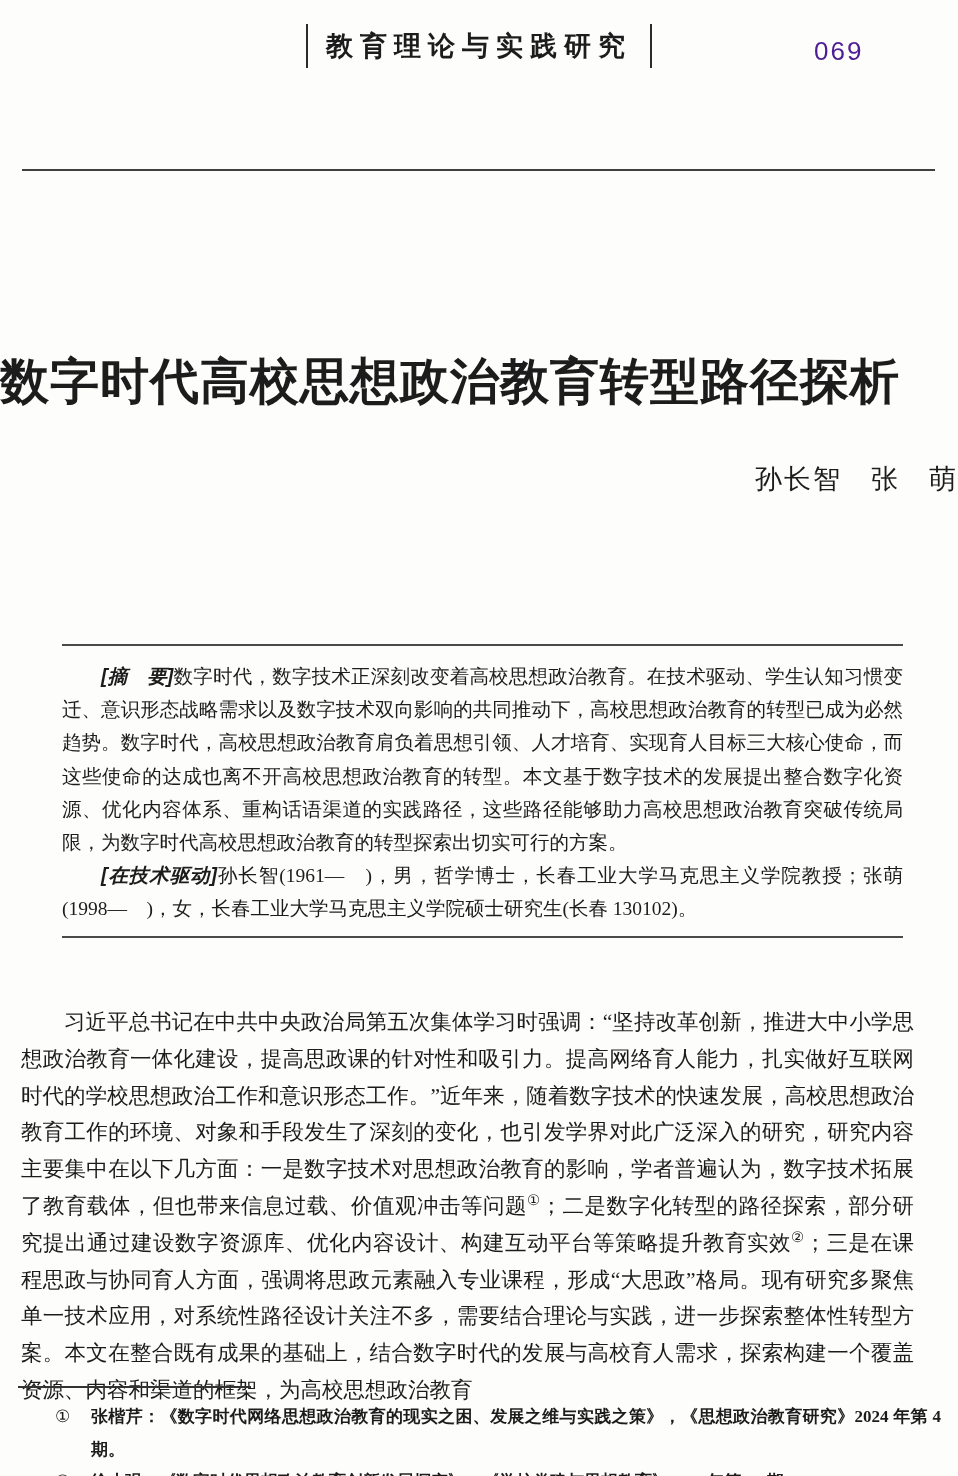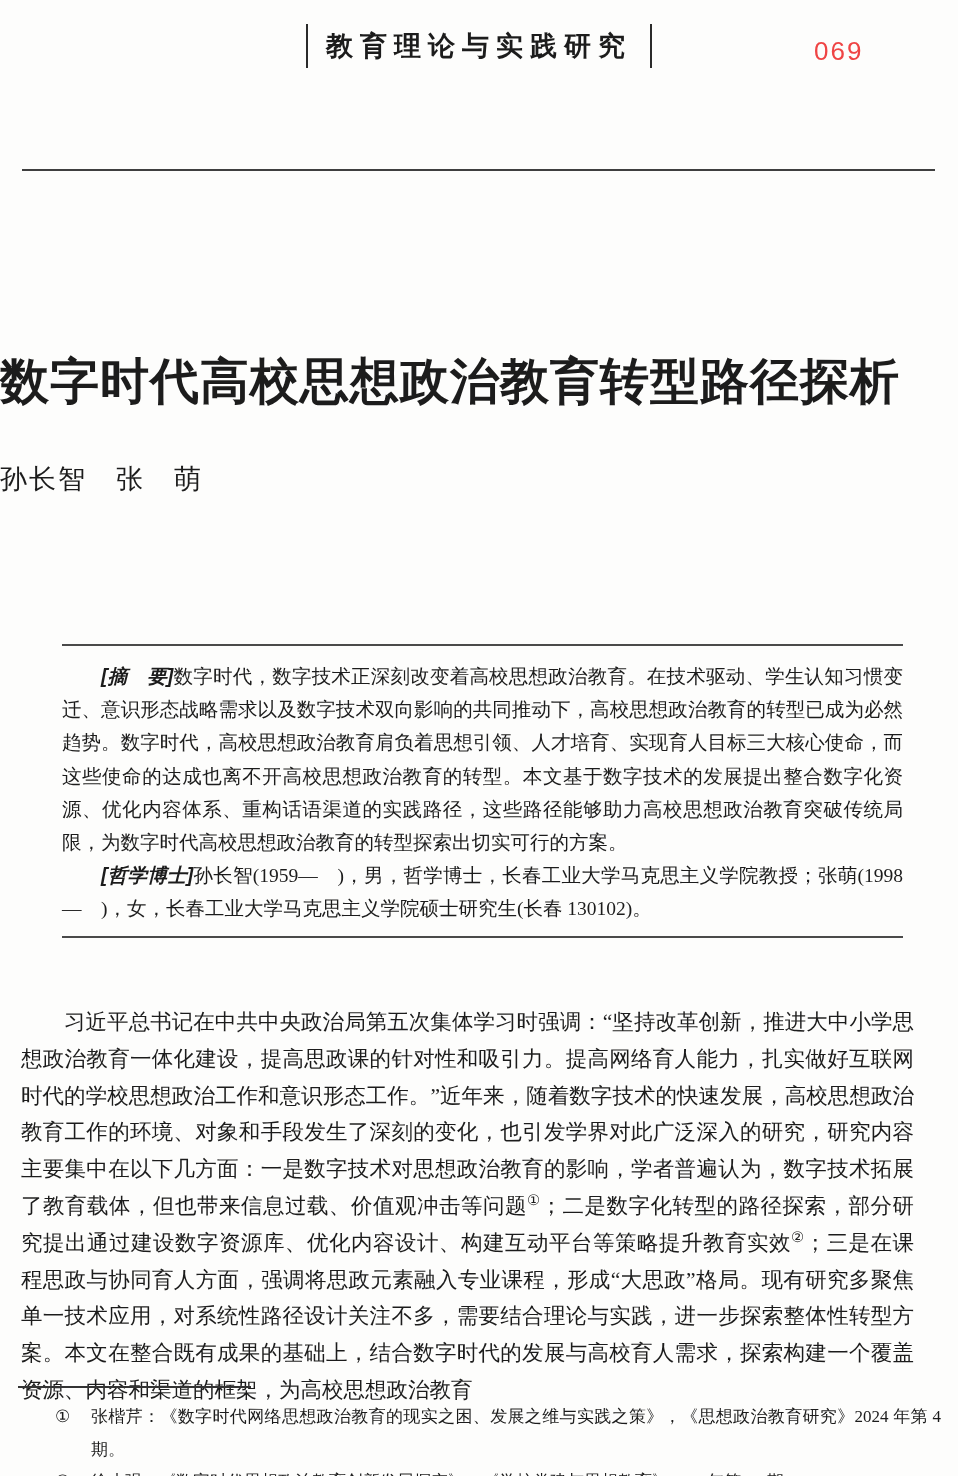--- a/index.html
+++ b/index.html
@@ -34,21 +34,21 @@
     letter-spacing: 7px;
     line-height: 38px;
     white-space: nowrap;
   }
   .page-number {
     position: absolute;
     top: 36px; left: 814px;
     font-family: "Liberation Sans", "DejaVu Sans", sans-serif;
     font-size: 26px;
     font-weight: 400;
-    color: #ef4444;
+    color: #4c1d95;
     letter-spacing: 2px;
   }
   .header-rule {
     position: absolute;
     top: 169px; left: 22px;
     width: 913px; height: 2px;
     background: #3f3f3f;
   }
   
   .article-title {
@@ -58,21 +58,21 @@
     text-align: left;
     font-weight: bold;
     font-size: 49px;
     letter-spacing: 1px;
     white-space: nowrap;
   }
   .authors {
     position: absolute;
     top: 461px; left: 0;
     width: 100%;
-    text-align: left;
+    text-align: right;
     font-size: 27px;
     letter-spacing: 2px;
     font-family: Liberation Mono, monospace;
   }
   
   .abstract-block {
     position: absolute;
     top: 644px; left: 62px;
     width: 841px;
     border-top: 2px solid #4a4a4a;
@@ -113,42 +113,42 @@
   }
   .footnotes {
     position: absolute;
     top: 1401px; left: 55px;
     width: 886px;
     font-size: 17px;
     line-height: 32.5px;
   }
   .fn-row { display: flex; align-items: flex-start; }
   .fn-marker { flex: none; width: 36px; }
-  .fn-text { flex: 1; text-align: justify; }
+  .fn-text { flex: 1; text-align: justify; font-weight: bold; }
 </style>
 </head>
 <body>
 
 <div class="page">
 
   <div class="header-center">
     <span class="journal-name">教育理论与实践研究</span>
   </div>
 
   <div class="page-number">069</div>
 
   <div class="header-rule"></div>
 
   <h1 class="article-title">数字时代高校思想政治教育转型路径探析</h1>
 
   <div class="authors">孙长智　张　萌</div>
 
   <div class="abstract-block">
     <p><span class="lab">[摘　要]</span><span>数字时代，数字技术正深刻改变着高校思想政治教育。在技术驱动、学生认知习惯变迁、意识形态战略需求以及数字技术双向影响的共同推动下，高校思想政治教育的转型已成为必然趋势。数字时代，高校思想政治教育肩负着思想引领、人才培育、实现育人目标三大核心使命，而这些使命的达成也离不开高校思想政治教育的转型。本文基于数字技术的发展提出整合数字化资源、优化内容体系、重构话语渠道的实践路径，这些路径能够助力高校思想政治教育突破传统局限，为数字时代高校思想政治教育的转型探索出切实可行的方案。</span></p>
-    <p><span class="lab">[哲学博士]</span><span>孙长智(1959—　)，男，哲学博士，长春工业大学马克思主义学院教授；张萌(1998—　)，女，长春工业大学马克思主义学院硕士研究生(长春 130102)。</span></p>
+    <p><span class="lab">[在技术驱动]</span><span>孙长智(1961—　)，男，哲学博士，长春工业大学马克思主义学院教授；张萌(1998—　)，女，长春工业大学马克思主义学院硕士研究生(长春 130102)。</span></p>
   </div>
 
   <div class="body-block">
     <p><span>习近平总书记在中共中央政治局第五次集体学习时强调：“坚持改革创新，推进大中小学思想政治教育一体化建设，提高思政课的针对性和吸引力。提高网络育人能力，扎实做好互联网时代的学校思想政治工作和意识形态工作。”近年来，随着数字技术的快速发展，高校思想政治教育工作的环境、对象和手段发生了深刻的变化，也引发学界对此广泛深入的研究，研究内容主要集中在以下几方面：一是数字技术对思想政治教育的影响，学者普遍认为，数字技术拓展了教育载体，但也带来信息过载、价值观冲击等问题</span><sup class="fn-ref">①</sup><span>；二是数字化转型的路径探索，部分研究提出通过建设数字资源库、优化内容设计、构建互动平台等策略提升教育实效</span><sup class="fn-ref">②</sup><span>；三是在课程思政与协同育人方面，强调将思政元素融入专业课程，形成“大思政”格局。现有研究多聚焦单一技术应用，对系统性路径设计关注不多，需要结合理论与实践，进一步探索整体性转型方案。本文在整合既有成果的基础上，结合数字时代的发展与高校育人需求，探索构建一个覆盖资源、内容和渠道的框架，为高校思想政治教育</span></p>
   </div>
 
   <div class="footnote-rule"></div>
 
   <div class="footnotes">
     <div class="fn-row">

